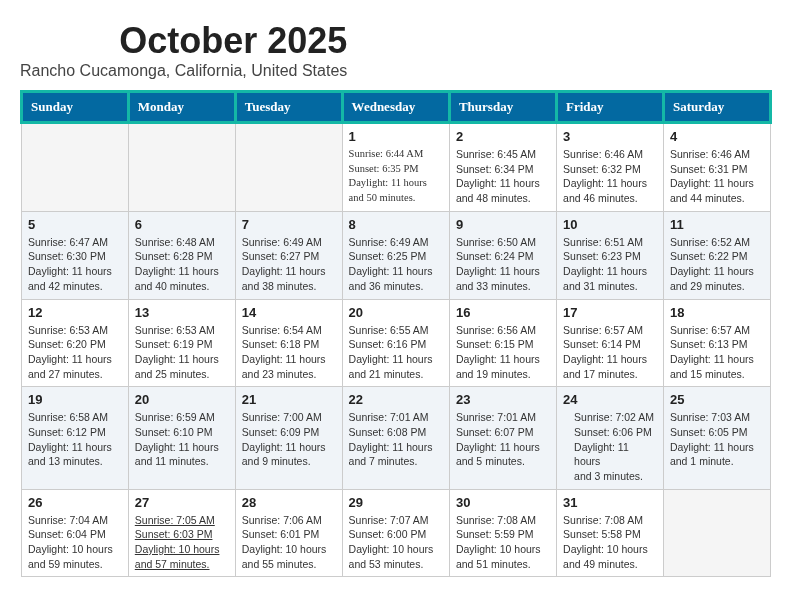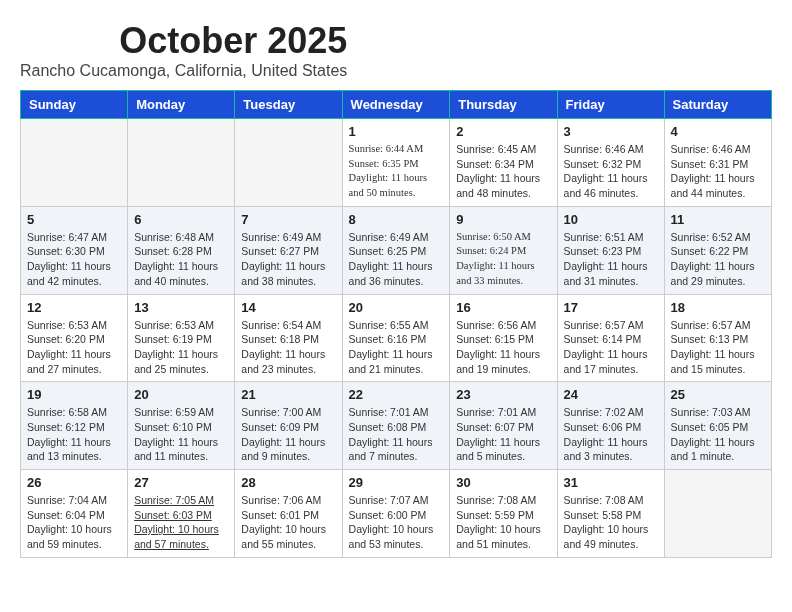--- a/index.html
+++ b/index.html
@@ -32,26 +32,27 @@
     .location-title {
       font-size: 16px;
       color: #444;
     }
     .calendar {
       width: 100%;
       border-collapse: collapse;
       border: 1px solid #bbb;
     }
     .calendar th {
-      background: #1d4ed8;
+      background: #0369a1;
       color: #fff;
       text-align: left;
       padding: 6px 8px;
       font-size: 13px;
-      border: 1px solid #14b8a6;
+      border: 3px solid #14b8a6;
+      font-family: Liberation Serif, serif;
     }
     .calendar td {
       border: 1px solid #ccc;
       vertical-align: top;
       padding: 5px 6px;
       width: 108px;
       min-height: 80px;
       font-size: 11px;
       color: #222;
       background: #fff;
@@ -154,21 +155,21 @@
         </td>
         <td>
           <span class="day-num">8</span>
           <div class="day-info" style="white-space: pre-line;">Sunrise: 6:49 AM
 Sunset: 6:25 PM
 Daylight: 11 hours
 and 36 minutes.</div>
         </td>
         <td>
           <span class="day-num">9</span>
-          <div class="day-info" style="white-space: pre-line; font-family: Liberation Serif, serif;">Sunrise: 6:50 AM
+          <div class="day-info" style="white-space: pre-line;">Sunrise: 6:50 AM
 Sunset: 6:24 PM
 Daylight: 11 hours
 and 33 minutes.</div>
         </td>
         <td>
           <span class="day-num">10</span>
           <div class="day-info" style="white-space: pre-line;">Sunrise: 6:51 AM
 Sunset: 6:23 PM
 Daylight: 11 hours
 and 31 minutes.</div>
@@ -263,21 +264,21 @@
         </td>
         <td>
           <span class="day-num">23</span>
           <div class="day-info" style="white-space: pre-line;">Sunrise: 7:01 AM
 Sunset: 6:07 PM
 Daylight: 11 hours
 and 5 minutes.</div>
         </td>
         <td>
           <span class="day-num">24</span>
-          <div class="day-info" style="white-space: pre-line;">Sunrise: 7:02 AM
+          <div class="day-info" style="white-space: pre-line; margin-left: 11px;">Sunrise: 7:02 AM
 Sunset: 6:06 PM
 Daylight: 11 hours
 and 3 minutes.</div>
         </td>
         <td>
           <span class="day-num">25</span>
           <div class="day-info" style="white-space: pre-line;">Sunrise: 7:03 AM
 Sunset: 6:05 PM
 Daylight: 11 hours
 and 1 minute.</div>

